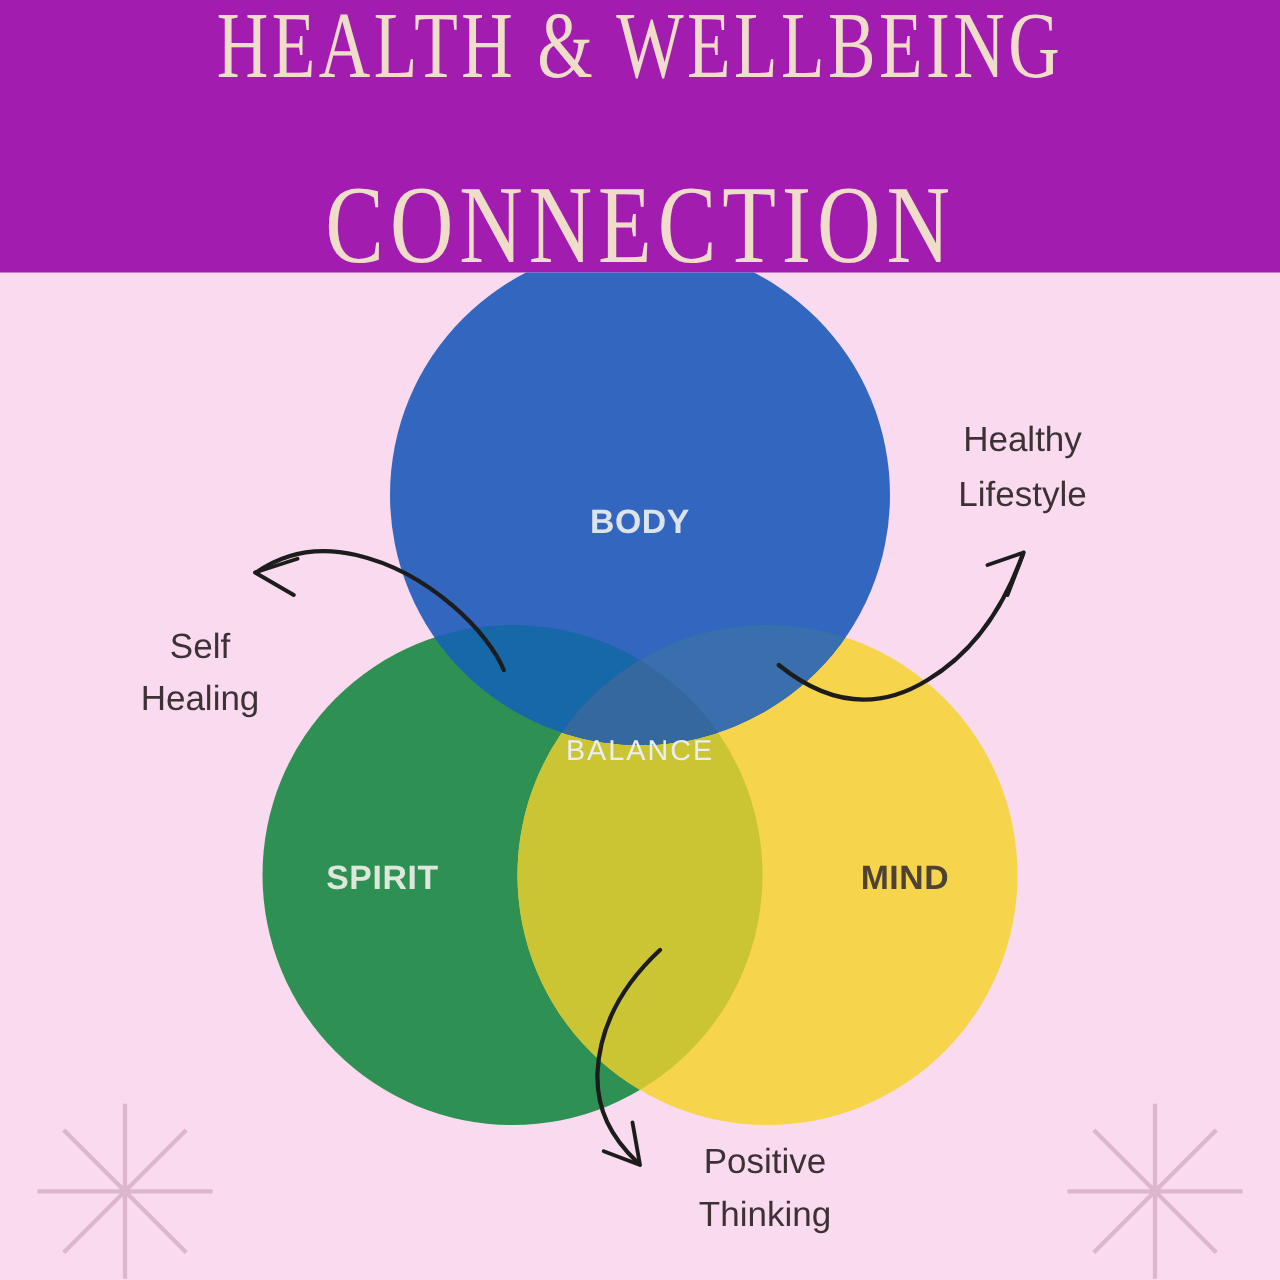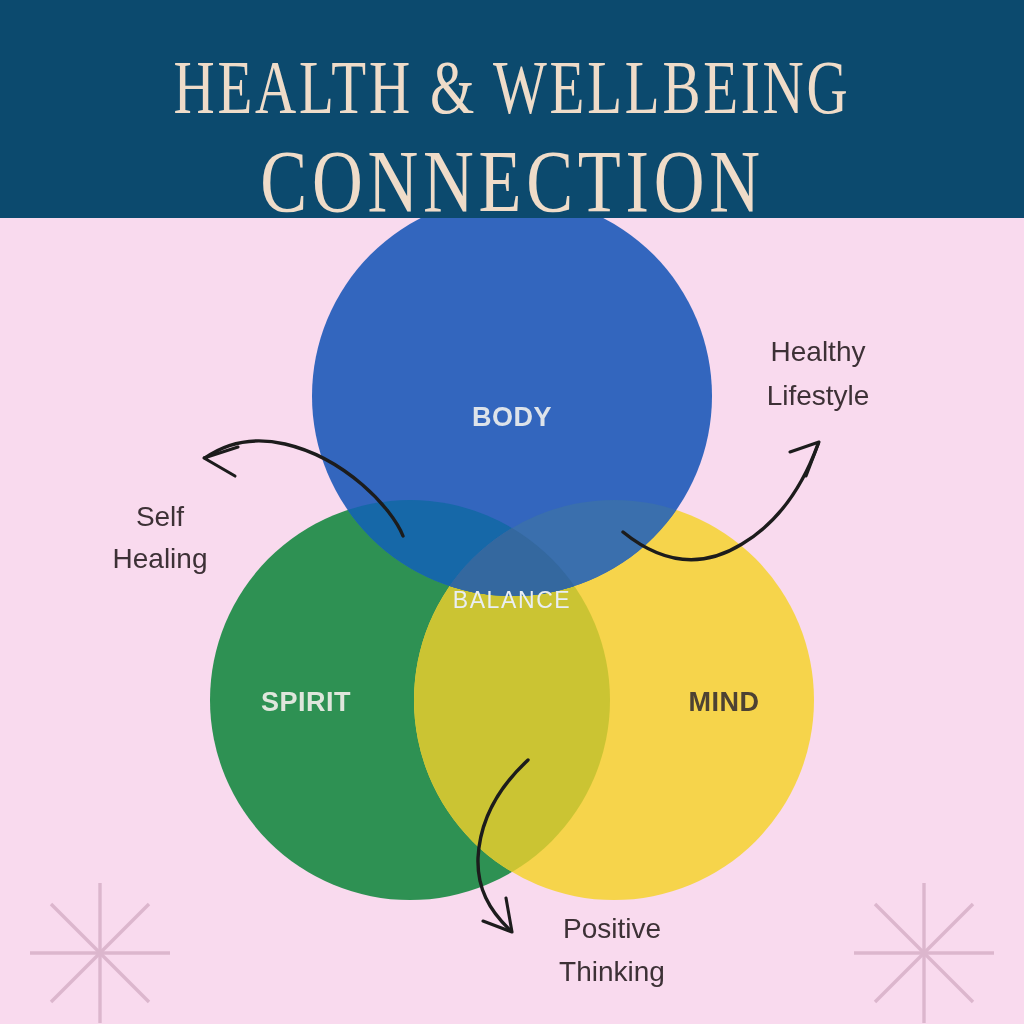--- a/index.html
+++ b/index.html
@@ -12,23 +12,23 @@
   }
   #poster {
     position:absolute; inset:0;
     width:1024px; height:1024px;
     background:#f9daee;
   }
   
   .header {
     position:absolute; left:0; top:0;
     width:1024px; height:218px;
-    background:#0c4a6e;
+    background:#a21caf;
     display:flex; flex-direction:column;
-    align-items:center; justify-content:flex-end;
+    align-items:center; justify-content:space-between;
     overflow:hidden;
   }
   .header .line1 {
     font-family:"Liberation Serif", serif;
     color:#efdcc9;
     font-size:62px;
     letter-spacing:3px;
     line-height:1;
     transform:scaleX(0.92) scaleY(1.22);
     white-space:nowrap;

